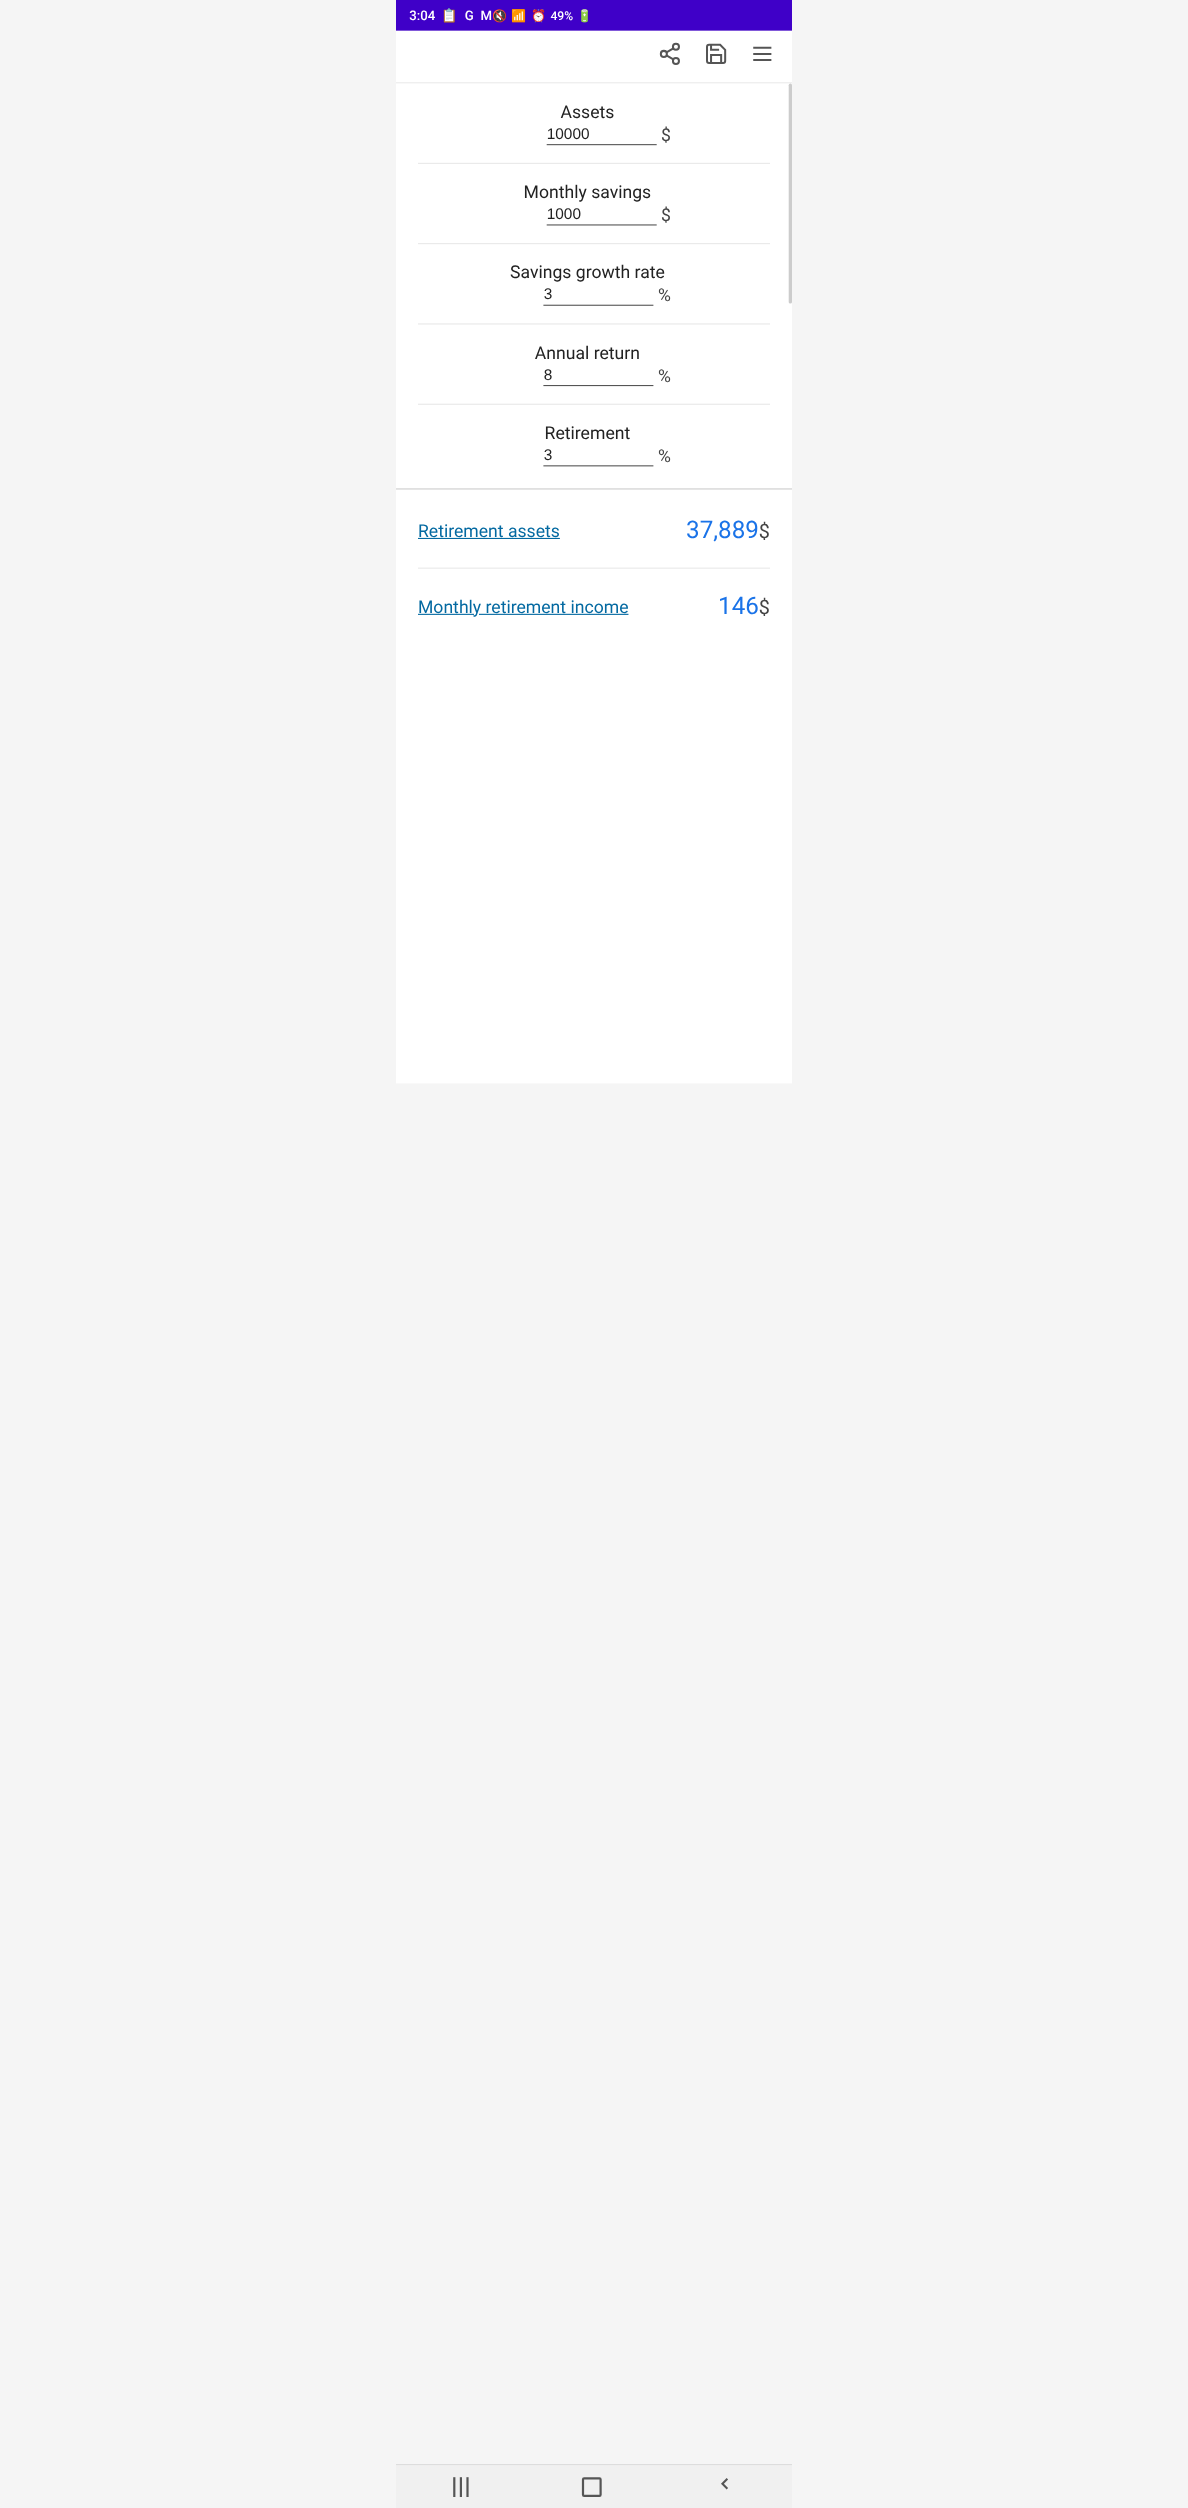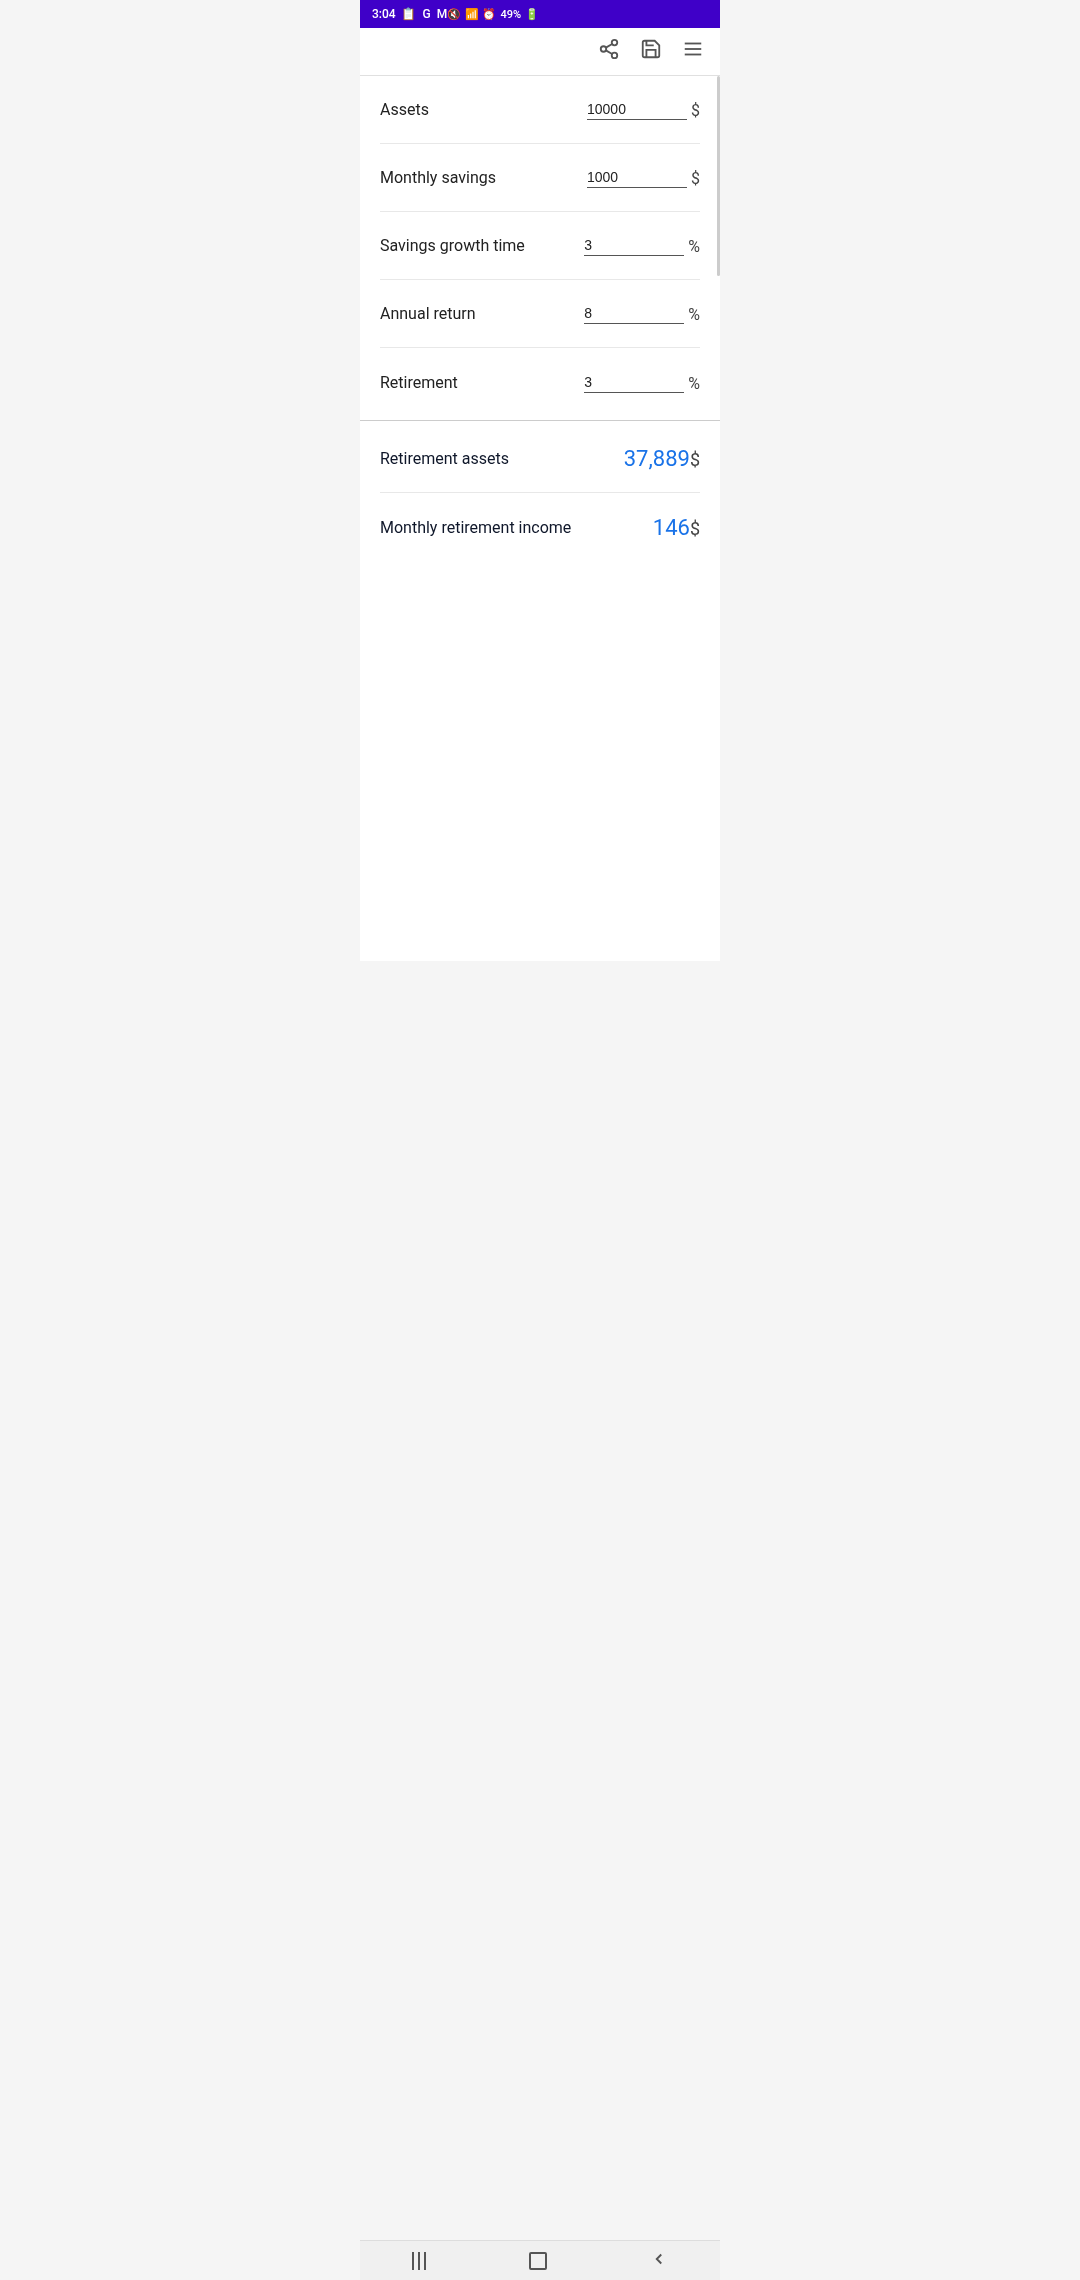--- a/index.html
+++ b/index.html
@@ -80,20 +80,21 @@
       padding: 0 20px;
     }
 
     .form-row {
       display: flex;
       align-items: center;
       justify-content: flex-end;
       padding: 16px 0;
       border-bottom: 1px solid #e8e8e8;
       min-height: 68px;
+      flex-direction: column;
     }
 
     .form-row:last-child {
       border-bottom: none;
     }
 
     .field-label {
       font-size: 16px;
       color: #222;
       flex: 1;
@@ -149,21 +150,22 @@
       min-height: 68px;
     }
 
     .result-row:last-child {
       border-bottom: none;
       justify-content: space-between;
     }
 
     .result-label {
       font-size: 16px;
-      color: #0f172a;
+      color: #0369a1;
+      text-decoration: underline;
     }
 
     .result-value {
       display: flex;
       align-items: baseline;
       gap: 0px;
     }
 
     .result-number {
       font-size: 22px;
@@ -285,21 +287,21 @@
 
     <div class="form-row">
       <label class="field-label" for="input-annual-savings">Monthly savings</label>
       <div class="field-input-group">
         <input class="field-input" id="input-annual-savings" type="text" value="1000" style="">
         <span class="field-unit">$</span>
       </div>
     </div>
 
     <div class="form-row">
-      <label class="field-label" for="input-savings-growth-rate">Savings growth time</label>
+      <label class="field-label" for="input-savings-growth-rate">Savings growth rate</label>
       <div class="field-input-group">
         <input class="field-input" id="input-savings-growth-rate" type="text" value="3" style="">
         <span class="field-unit">%</span>
       </div>
     </div>
 
 
     <div class="form-row">
       <label class="field-label" for="input-annual-return">Annual return</label>
       <div class="field-input-group">

